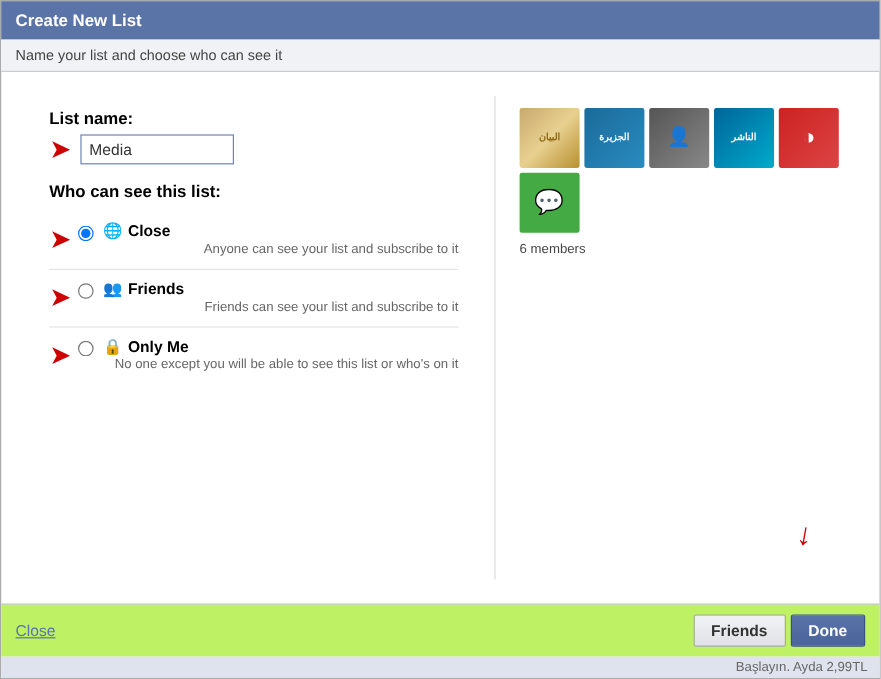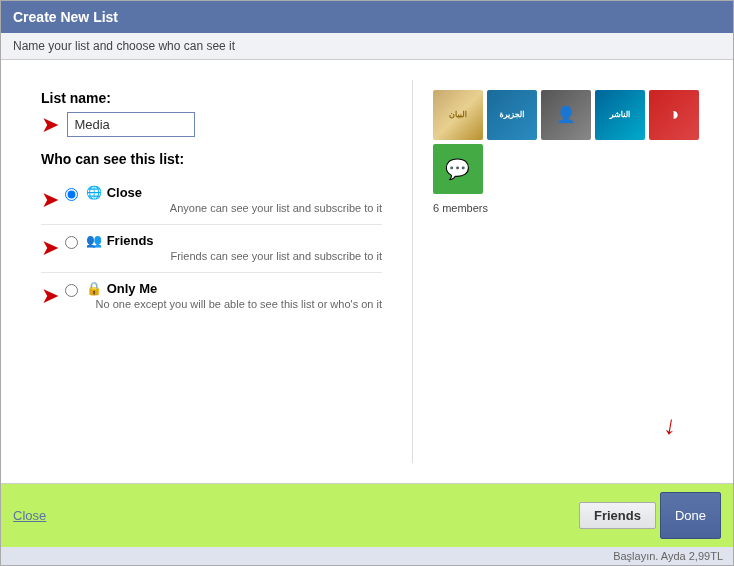--- a/index.html
+++ b/index.html
@@ -213,23 +213,23 @@
       font-size: 13px;
       font-weight: bold;
       color: #333;
       cursor: pointer;
       border-radius: 2px;
     }
 
     .done-button {
       background: linear-gradient(to bottom, #5b74a8, #4a639a);
       border: 1px solid #3a5280;
-      padding: 15px 14px;
-      font-size: 13px;
-      font-weight: normal;
+      padding: 5px 14px;
+      font-size: 13px;
+      font-weight: bold;
       color: #fff;
       cursor: pointer;
       border-radius: 2px;
     }
 
     .footer-wrapper {
       position: relative;
     }
 
     .status-bar {

